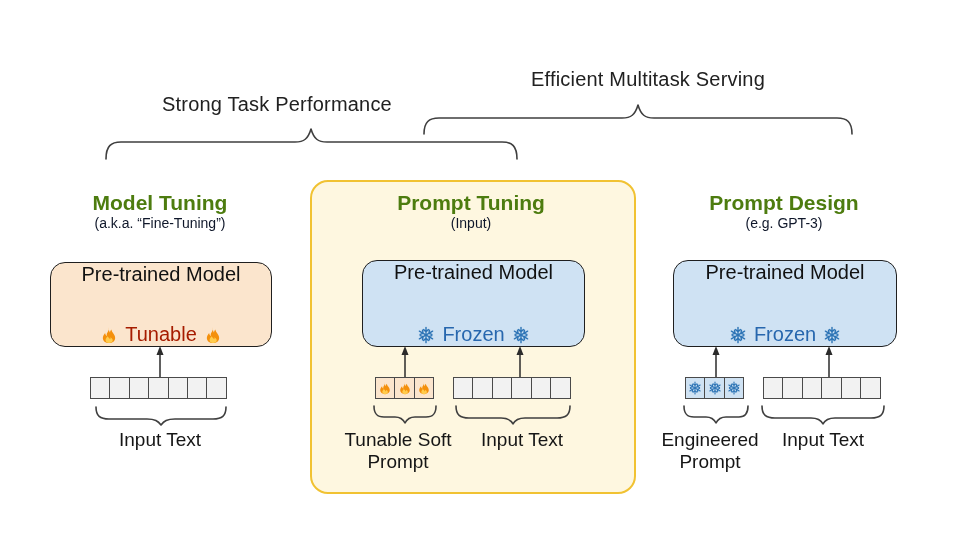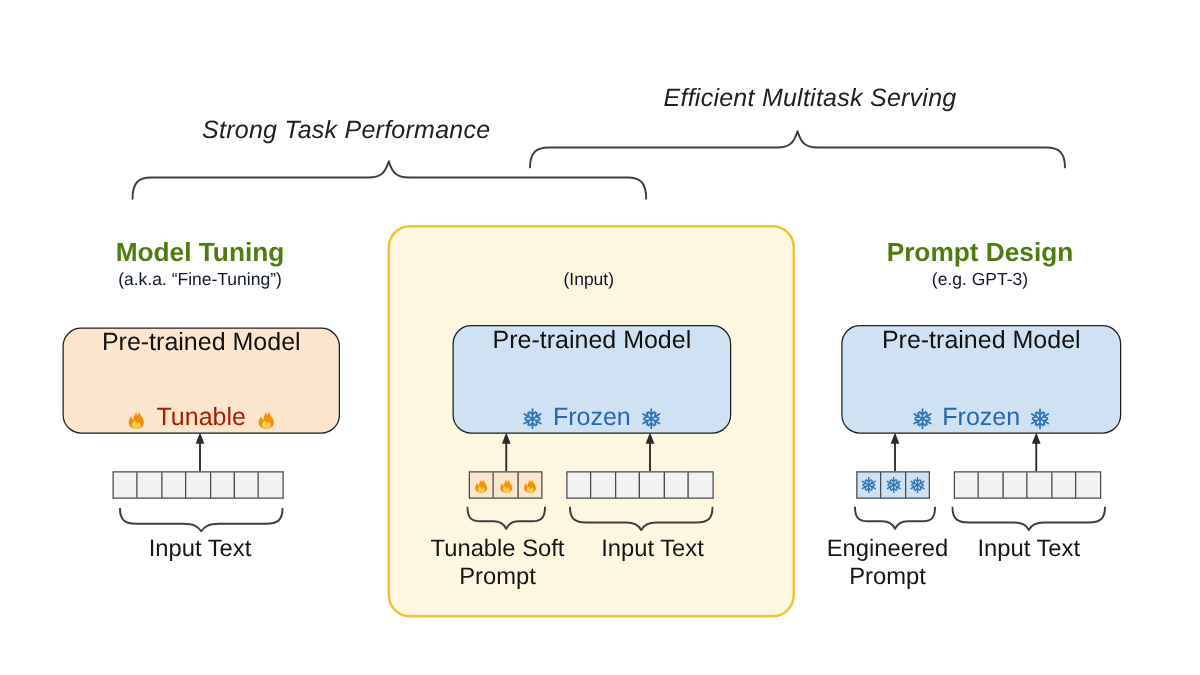--- a/index.html
+++ b/index.html
@@ -4,21 +4,21 @@
 <style>
   * { margin:0; padding:0; box-sizing:content-box; }
   html,body { background:#ffffff; }
   .canvas {
     position:relative; width:960px; height:540px; background:#ffffff;
     font-family:"Liberation Sans", sans-serif; color:#1a1a1a; overflow:hidden;
   }
   .abs { position:absolute; }
   .annot {
     position:absolute; width:300px; text-align:center;
-    font-style:italic; font-size:20px; color:#212121; letter-spacing:.2px;
+    font-size:20px; color:#212121; letter-spacing:.2px;
   }
   .col-title {
     position:absolute; width:250px; text-align:center;
     font-size:21px; font-weight:bold; color:#4d7c0f;
   }
   .col-sub {
     position:absolute; width:250px; text-align:center;
     font-size:14px; color:#0f172a;
   }
   .panel {
@@ -119,20 +119,21 @@
       <div class="tok"></div>
       <div class="tok"></div>
       <div class="tok"></div>
   </div>
 
   <svg class="brace abs" style="left:95px; top:406px;" width="132" height="20" viewBox="0 0 132 20">
     <path d="M1,1 C1,10 5,13 14,13 L52,13 C60,13 63,15 66,19 C69,15 72,13 80,13 L118,13 C127,13 131,10 131,1"></path>
   </svg>
   <div class="tok-label" style="left:84px; top:429px;">Input Text</div>
 
+  <div class="col-title" style="left:346px; top:191px;">Prompt Tuning</div>
   <div class="col-sub" style="left:346px; top:215px;">(Input)</div>
 
   <div class="model-box box-blue" style="left:362px; top:260px; width:221px; height:85px;">
     <div class="box-line1">Pre-trained Model</div>
     <div class="box-line2 state-blue">
       <svg class="state-icon" viewBox="0 0 24 24">
           <use href="#snowflake-icon"></use>
         </svg>
       <span>Frozen</span>
       <svg class="state-icon" viewBox="0 0 24 24">

